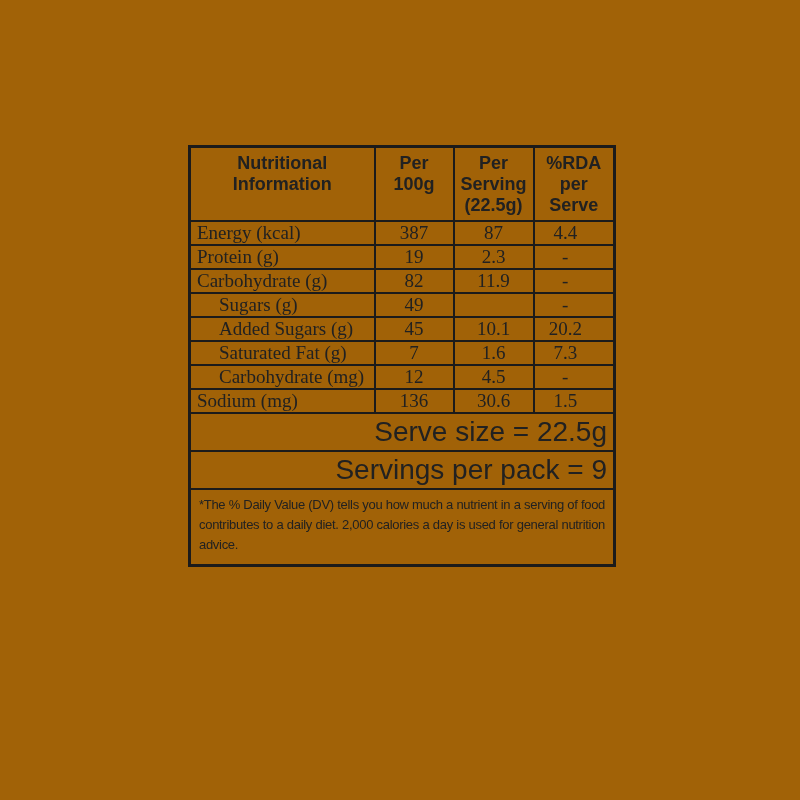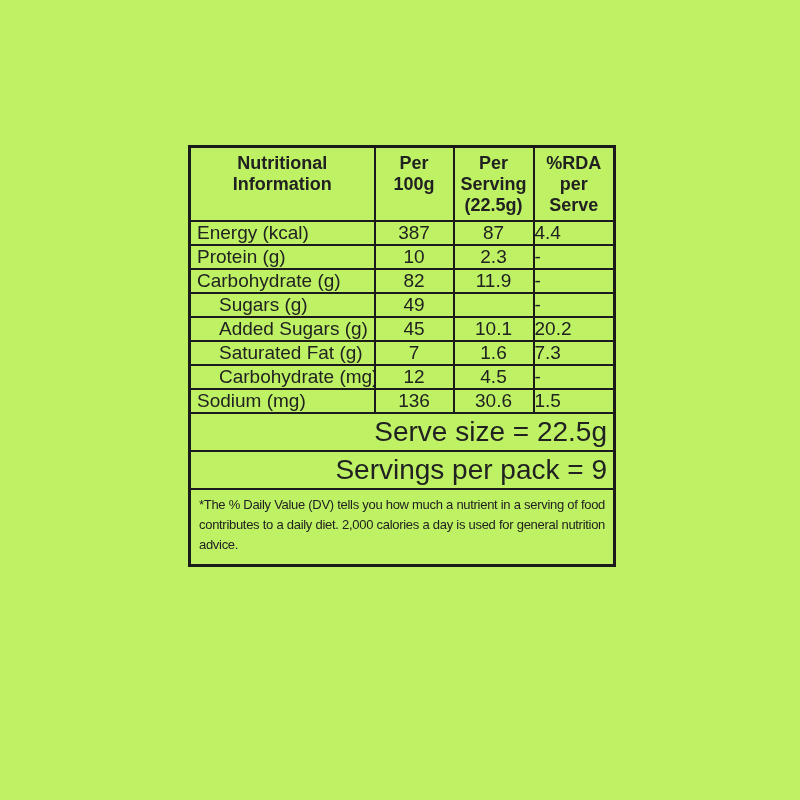--- a/index.html
+++ b/index.html
@@ -1,21 +1,21 @@
 <!DOCTYPE html>
 <html><head>
 <meta charset="utf-8">
 <style>
   html,body{margin:0;padding:0;background:#ffffff;}
   body{
     width:800px;height:800px;overflow:hidden;
     font-family:"Liberation Sans", sans-serif;
     color:#212121;
   }
-  .canvas{position:relative;width:800px;height:800px;background:#bef264;}
+  .canvas{position:relative;width:800px;height:800px;background:#a16207;}
 
   table.nutri{
     position:absolute;left:188px;top:145px;
     width:425px;
     border-collapse:collapse;
     table-layout:fixed;
     border:3px solid #1b1b1b;
   }
   .nutri th, .nutri td{
     border:2px solid #1b1b1b;
@@ -26,38 +26,38 @@
     font-weight:bold;
     font-size:18px;
     line-height:21px;
     text-align:center;
     vertical-align:top;
     padding:5px 2px 2px 2px;
     white-space:pre-line;
     height:65px;
   }
   
-  .nutri tbody tr{height:20px;}
+  .nutri tbody tr{height:20px;font-family:Liberation Serif, serif;}
   .nutri td.lbl{
     font-size:19px;
     text-align:left;
     padding:0 2px 0 6px;
     vertical-align:middle;
     white-space:nowrap;
   }
   .nutri td.lbl.indent{padding-left:28px;}
   .nutri td.num{
     font-size:19px;
     text-align:center;
     vertical-align:middle;
     padding:0;
   }
   .nutri td.rda{
     font-size:19px;
-    text-align:left;
+    text-align:center;
     vertical-align:middle;
     padding:0 17px 0 0;
   }
   
   .nutri td.merged{
     font-size:28px;
     text-align:right;
     vertical-align:middle;
     padding:2px 6px;
     height:27px;
@@ -101,21 +101,21 @@
     </thead>
     <tbody>
         <tr>
           <td class="lbl">Energy (kcal)</td>
           <td class="num">387</td>
           <td class="num">87</td>
           <td class="rda">4.4</td>
         </tr>
         <tr>
           <td class="lbl">Protein (g)</td>
-          <td class="num">10</td>
+          <td class="num">19</td>
           <td class="num">2.3</td>
           <td class="rda">-</td>
         </tr>
         <tr>
           <td class="lbl">Carbohydrate (g)</td>
           <td class="num">82</td>
           <td class="num">11.9</td>
           <td class="rda">-</td>
         </tr>
         <tr>

